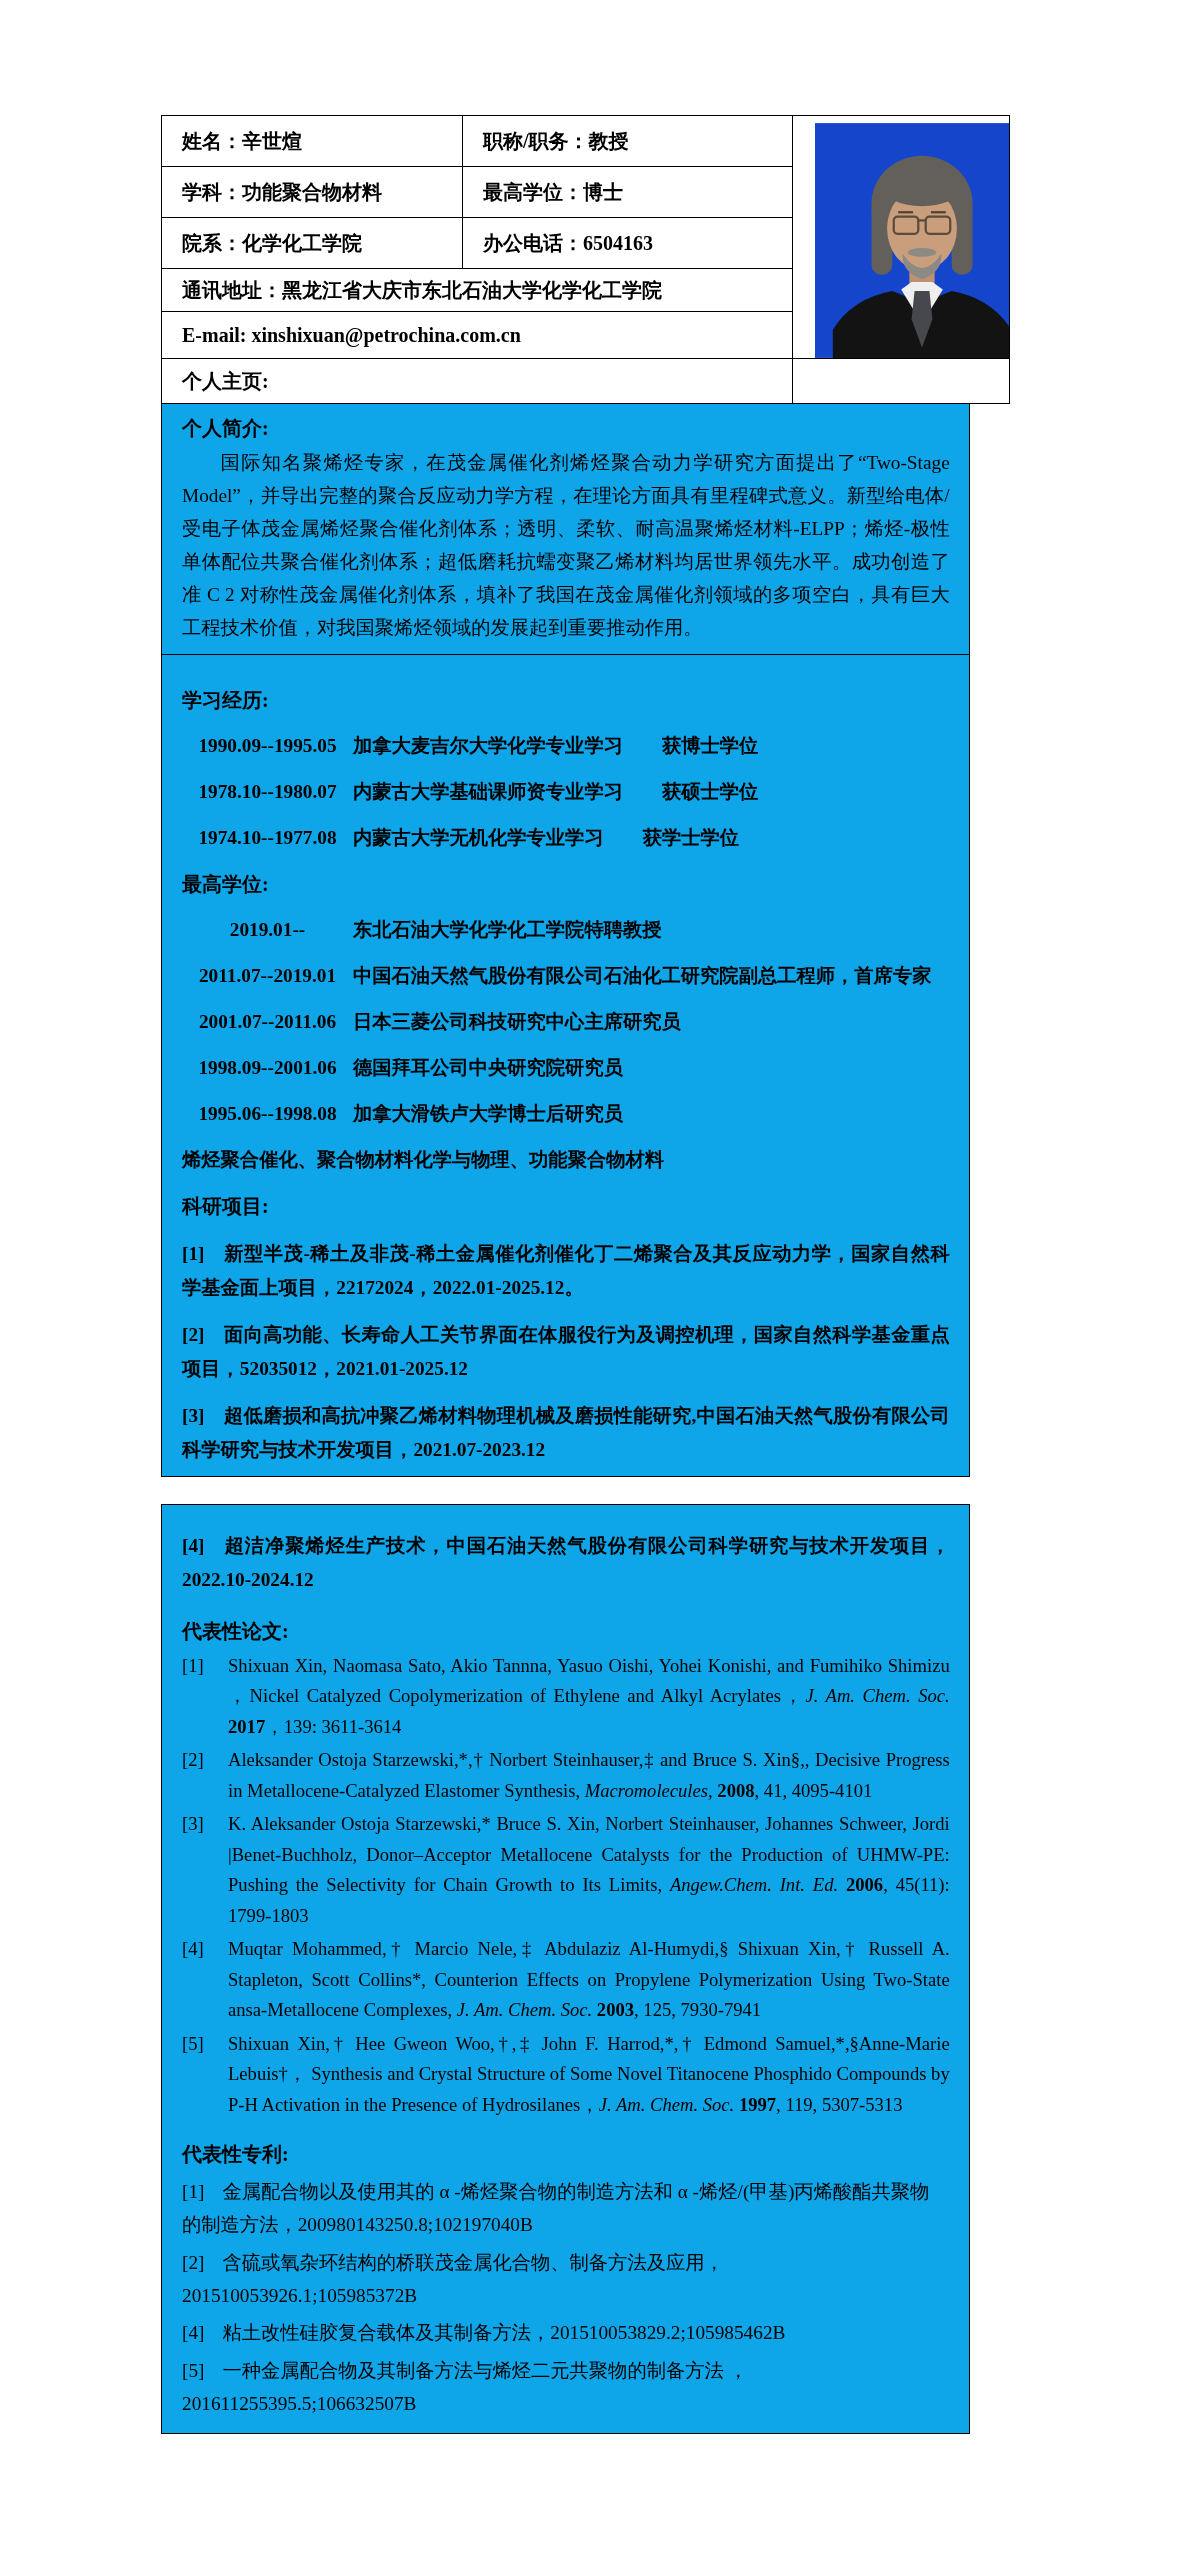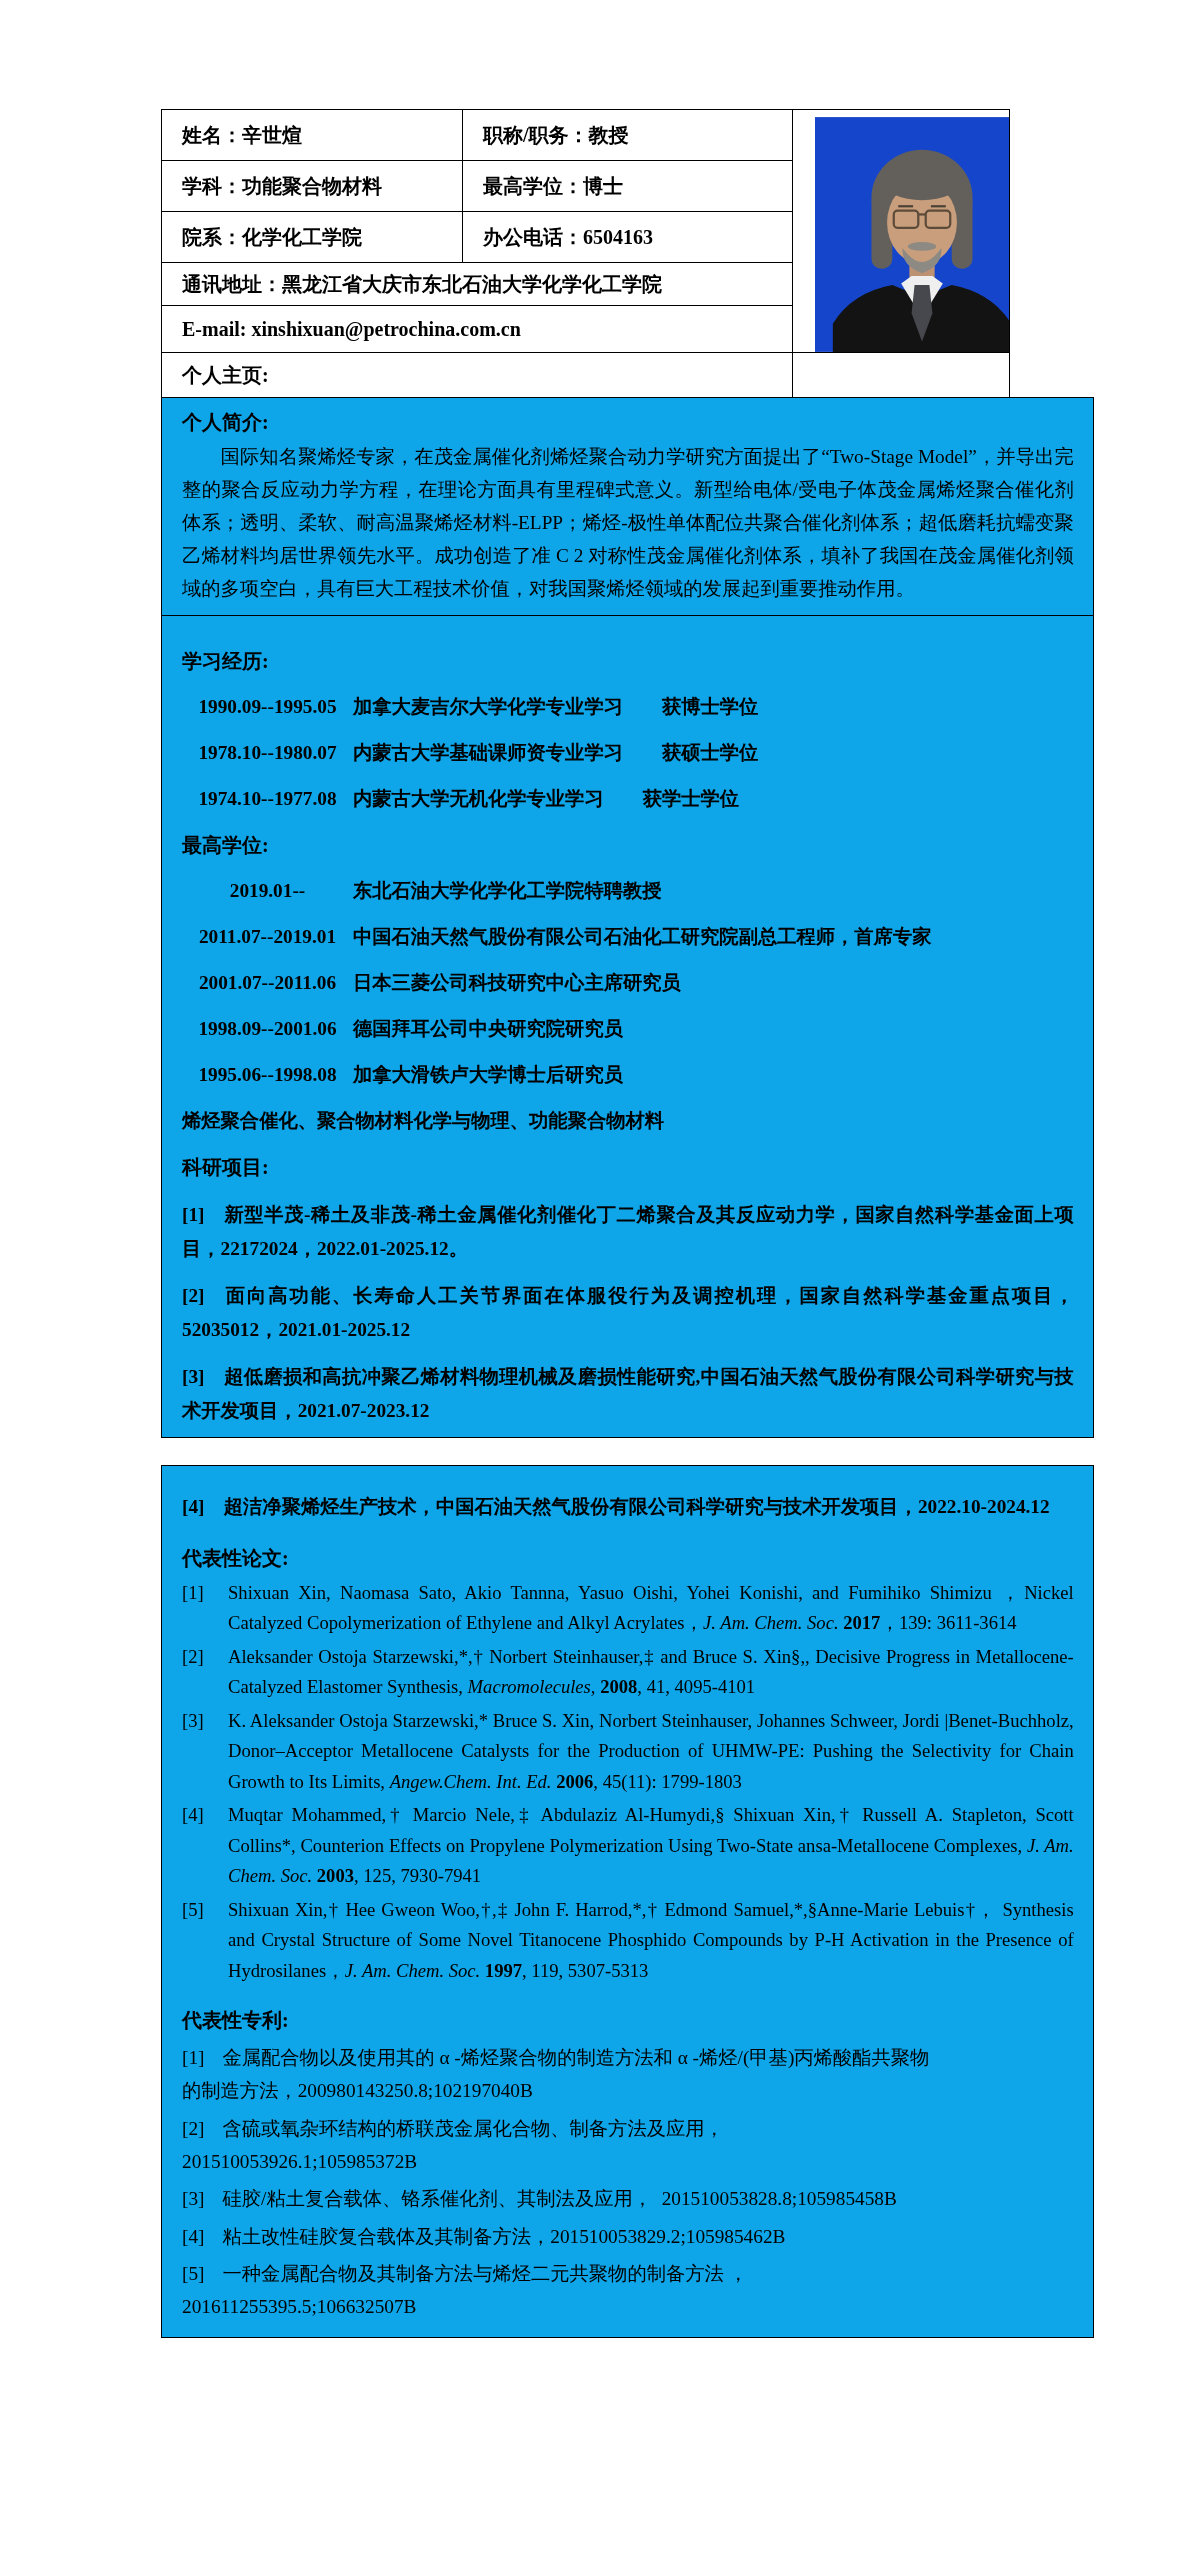--- a/index.html
+++ b/index.html
@@ -1,21 +1,21 @@
 <!DOCTYPE html>
 <html style="font-size:12px"><head>
 <meta charset="utf-8">
 <style>
   html,body{margin:0;padding:0;}
   body{
     width:1180px;height:2576px;background:#ffffff;color:#000;
     font-family:"Liberation Serif","DejaVu Serif",serif;
     overflow:hidden;position:relative;
   }
-  .doc{position:absolute;left:161px;top:109px;width:933px;}
+  .doc{position:absolute;left:161px;top:115px;width:809px;}
   .box{border:1.5px solid #000;background:#0ea5e9;box-sizing:border-box;}
 
   
   table.info{border-collapse:collapse;width:849px;table-layout:fixed;}
   table.info td{
     border:1.5px solid #000;padding:0 7.4px 0 20px;
     font-size:20px;font-weight:bold;line-height:1.25;
     overflow:hidden;white-space:nowrap;
   }
   td.photo-cell{padding:0;vertical-align:top;white-space:normal;}
@@ -163,20 +163,19 @@
       <span class="pnum">[5]</span>
       <div class="ptext"><span>Shixuan Xin,† Hee Gweon Woo,†,‡ John F. Harrod,*,† Edmond Samuel,*,§Anne-Marie Lebuis†， Synthesis and Crystal Structure of Some Novel Titanocene Phosphido Compounds by P-H Activation in the Presence of Hydrosilanes，</span><span class="journal">J. Am. Chem. Soc.</span><span class="yr"> 1997</span><span>, 119, 5307-5313</span></div>
     </div>
 
     <p class="sec-label">代表性专利:</p>
 
     <p class="patent"><span class="num">[1]</span><span class="ptxt">金属配合物以及使用其的 α -烯烃聚合物的制造方法和 α -烯烃/(甲基)丙烯酸酯共聚物
 的制造方法，200980143250.8;102197040B</span></p>
     <p class="patent"><span class="num">[2]</span><span class="ptxt">含硫或氧杂环结构的桥联茂金属化合物、制备方法及应用，
 201510053926.1;105985372B</span></p>
-    <p class="patent"><span class="num">[3]</span><span class="ptxt">硅胶/粘土复合载体、铬系催化剂、其制法及应用，  201510053828.8;105985458B</span></p>
     <p class="patent"><span class="num">[4]</span><span class="ptxt">粘土改性硅胶复合载体及其制备方法，201510053829.2;105985462B</span></p>
     <p class="patent"><span class="num">[5]</span><span class="ptxt">一种金属配合物及其制备方法与烯烃二元共聚物的制备方法 ，
 201611255395.5;106632507B</span></p>
   </div>
 
 </div>
 
 
 </body></html>

